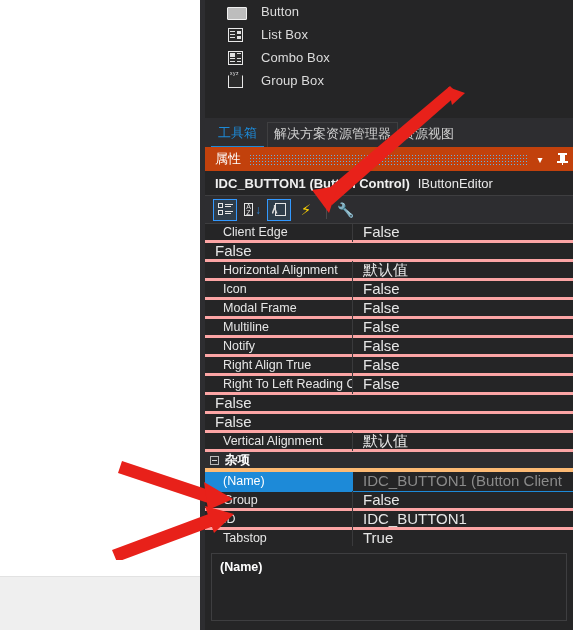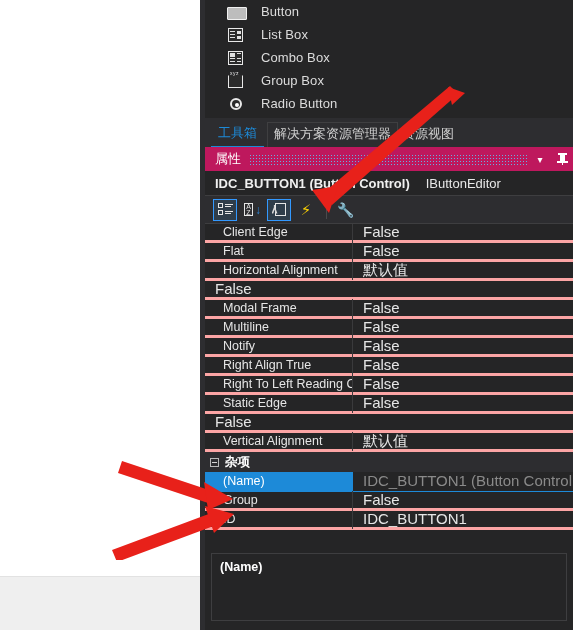--- a/index.html
+++ b/index.html
@@ -39,37 +39,37 @@
   
   .tabs{position:absolute;left:0;top:118px;width:368px;height:29px;background:#2d2d30;
         display:flex;align-items:flex-end;}
   .tab{font-size:13px;padding:3px 7px 5px 7px;white-space:nowrap;line-height:17px;}
   .tab.active{color:#1d8ad8;border-bottom:1px solid #1d8ad8;margin-left:6px;}
   .tab.inactive{color:#d0d0d0;background:#2d2d30;border:1px solid #3f3f41;border-bottom:none;
                 margin-left:3px;padding:2px 6px 5px 6px;}
   .tab.plain{color:#d0d0d0;padding-left:4px;}
 
   
-  .prop-title{position:absolute;left:0;top:147px;width:368px;height:24px;background:#be185d;
+  .prop-title{position:absolute;left:0;top:147px;width:368px;height:24px;background:#c2410c;
               display:flex;align-items:center;}
   .prop-title .ttl{color:#ffffff;font-size:13px;padding:0 8px 0 10px;white-space:nowrap;}
   .prop-title .dots{flex:1;height:11px;margin-top:1px;
      background-image:radial-gradient(#64b5ea 0.8px, transparent 0.9px);
      background-size:3px 3px;opacity:.95;}
   .prop-title .tb-btn{width:22px;height:24px;display:flex;align-items:center;justify-content:center;
                       color:#ffffff;font-size:10px;}
   .pin{display:block;width:11px;height:12px;position:relative;}
   .pin b{position:absolute;background:#fff;display:block;}
 
   
   .obj-line{position:absolute;left:0;top:171px;width:368px;height:25px;background:#252526;
             display:flex;align-items:center;padding-left:10px;box-sizing:border-box;
             border-bottom:1px solid #3e3e40;}
   .obj-name{color:#f0f0f0;font-size:13px;font-weight:bold;white-space:nowrap;}
-  .obj-editor{color:#e8e8e8;font-size:13px;margin-left:16px;white-space:nowrap;}
+  .obj-editor{color:#e8e8e8;font-size:13px;margin-left:8px;white-space:nowrap;}
 
   
   .ptoolbar{position:absolute;left:0;top:196px;width:368px;height:28px;background:#2d2d30;
             display:flex;align-items:center;padding-left:8px;box-sizing:border-box;
             border-bottom:1px solid #3e3e40;}
   .tbtn{width:24px;height:22px;margin-right:3px;position:relative;display:flex;
         align-items:center;justify-content:center;box-sizing:border-box;}
   .tbtn.sel{border:1px solid #3399ff;background:#2f3d4a;}
   .tsep{width:1px;height:18px;background:#4a4a4c;margin:0 7px 0 5px;}
 
@@ -93,21 +93,21 @@
   .row{position:relative;height:19px;display:flex;align-items:center;border-bottom:3px solid #fca5a5;
        box-sizing:border-box;}
   .row .k{width:148px;padding-left:18px;box-sizing:border-box;color:#e6e6e6;font-size:12.5px;
           white-space:nowrap;overflow:hidden;border-right:1px solid #3a3a3c;height:19px;line-height:18px;}
   .row .v{flex:1;padding-left:10px;color:#e6e6e6;font-size:15px;white-space:nowrap;overflow:hidden;
           height:19px;line-height:18px;}
   .row.selected{background:#1d8ad8;border-bottom-color:#1d8ad8;}
   .row.selected .k{color:#ffffff;border-right-color:#1d8ad8;background:#1d8ad8;}
   .row.selected .v{color:#8a8a8a;background:#252526;}
   .cat-row{position:relative;height:21px;display:flex;align-items:center;background:#2d2d30;
-           border-bottom:1px solid #fdba74;box-sizing:border-box;}
+           border-bottom:5px solid #fdba74;box-sizing:border-box;}
   .cat-row .exp{width:9px;height:9px;border:1px solid #b9b9b9;margin-left:5px;margin-right:6px;
                 position:relative;box-sizing:border-box;}
   .cat-row .exp:before{content:"";position:absolute;left:1px;top:3px;width:5px;height:1px;background:#d6d6d6;}
   .cat-row .ct{color:#ffffff;font-size:12.5px;font-weight:bold;}
 
   
   .desc{position:absolute;left:0;top:546px;width:368px;height:84px;background:#252526;}
   .desc-inner{position:absolute;left:6px;top:7px;right:6px;bottom:9px;border:1px solid #3e3e40;
               background:#252526;box-sizing:border-box;}
   .desc-title{color:#ffffff;font-size:12.5px;font-weight:bold;padding:6px 0 0 8px;}
@@ -165,28 +165,20 @@
 
       <div class="tb-item">
         <span class="tb-ico">
           <span class="ic-group">
               <span class="xyz">xyz</span>
             </span>
         </span>
         <span class="tb-label">Group Box</span>
       </div>
 
-      <div class="tb-item">
-        <span class="tb-ico">
-          <span class="ic-radio">
-              <b></b>
-            </span>
-        </span>
-        <span class="tb-label">Radio Button</span>
-      </div>
 
       <div class="tb-clip">
         <span style="position:absolute;left:20px;top:-6px;width:22px;height:12px;"></span>
       </div>
     </div>
 
     <div class="tabs">
       <div class="tab active">工具箱</div>
       <div class="tab inactive">解决方案资源管理器</div>
       <div class="tab plain">资源视图</div>
@@ -243,28 +235,28 @@
       </div>
     </div>
 
     <div class="grid">
 
       <div class="row">
         <span class="k">Client Edge</span>
         <span class="v">False</span>
         </div>
       <div class="row">
-        <span class="k">Flat</span>
         <span class="v">False</span>
         </div>
       <div class="row">
         <span class="k">Horizontal Alignment</span>
         <span class="v">默认值</span>
         </div>
       <div class="row">
+        <span class="k">Icon</span>
         <span class="v">False</span>
         </div>
       <div class="row">
         <span class="k">Modal Frame</span>
         <span class="v">False</span>
         </div>
       <div class="row">
         <span class="k">Multiline</span>
         <span class="v">False</span>
         </div>
@@ -274,47 +266,50 @@
         </div>
       <div class="row">
         <span class="k">Right Align True</span>
         <span class="v">False</span>
         </div>
       <div class="row">
         <span class="k">Right To Left Reading Order</span>
         <span class="v">False</span>
         </div>
       <div class="row">
-        <span class="k">Static Edge</span>
         <span class="v">False</span>
         </div>
       <div class="row">
         <span class="v">False</span>
         </div>
       <div class="row">
         <span class="k">Vertical Alignment</span>
         <span class="v">默认值</span>
         </div>
 
       <div class="cat-row">
         <span class="exp"></span>
         <span class="ct">杂项</span>
       </div>
 
       <div class="row selected">
         <span class="k">(Name)</span>
-        <span class="v">IDC_BUTTON1 (Button Control</span>
+        <span class="v">IDC_BUTTON1 (Button Client</span>
         </div>
       <div class="row">
         <span class="k">Group</span>
         <span class="v">False</span>
         </div>
       <div class="row">
         <span class="k">ID</span>
         <span class="v">IDC_BUTTON1</span>
+        </div>
+      <div class="row">
+        <span class="k">Tabstop</span>
+        <span class="v">True</span>
         </div>
 
     </div>
 
     <div class="desc">
       <div class="desc-inner">
         <div class="desc-title">(Name)</div>
       </div>
     </div>
   </div>

